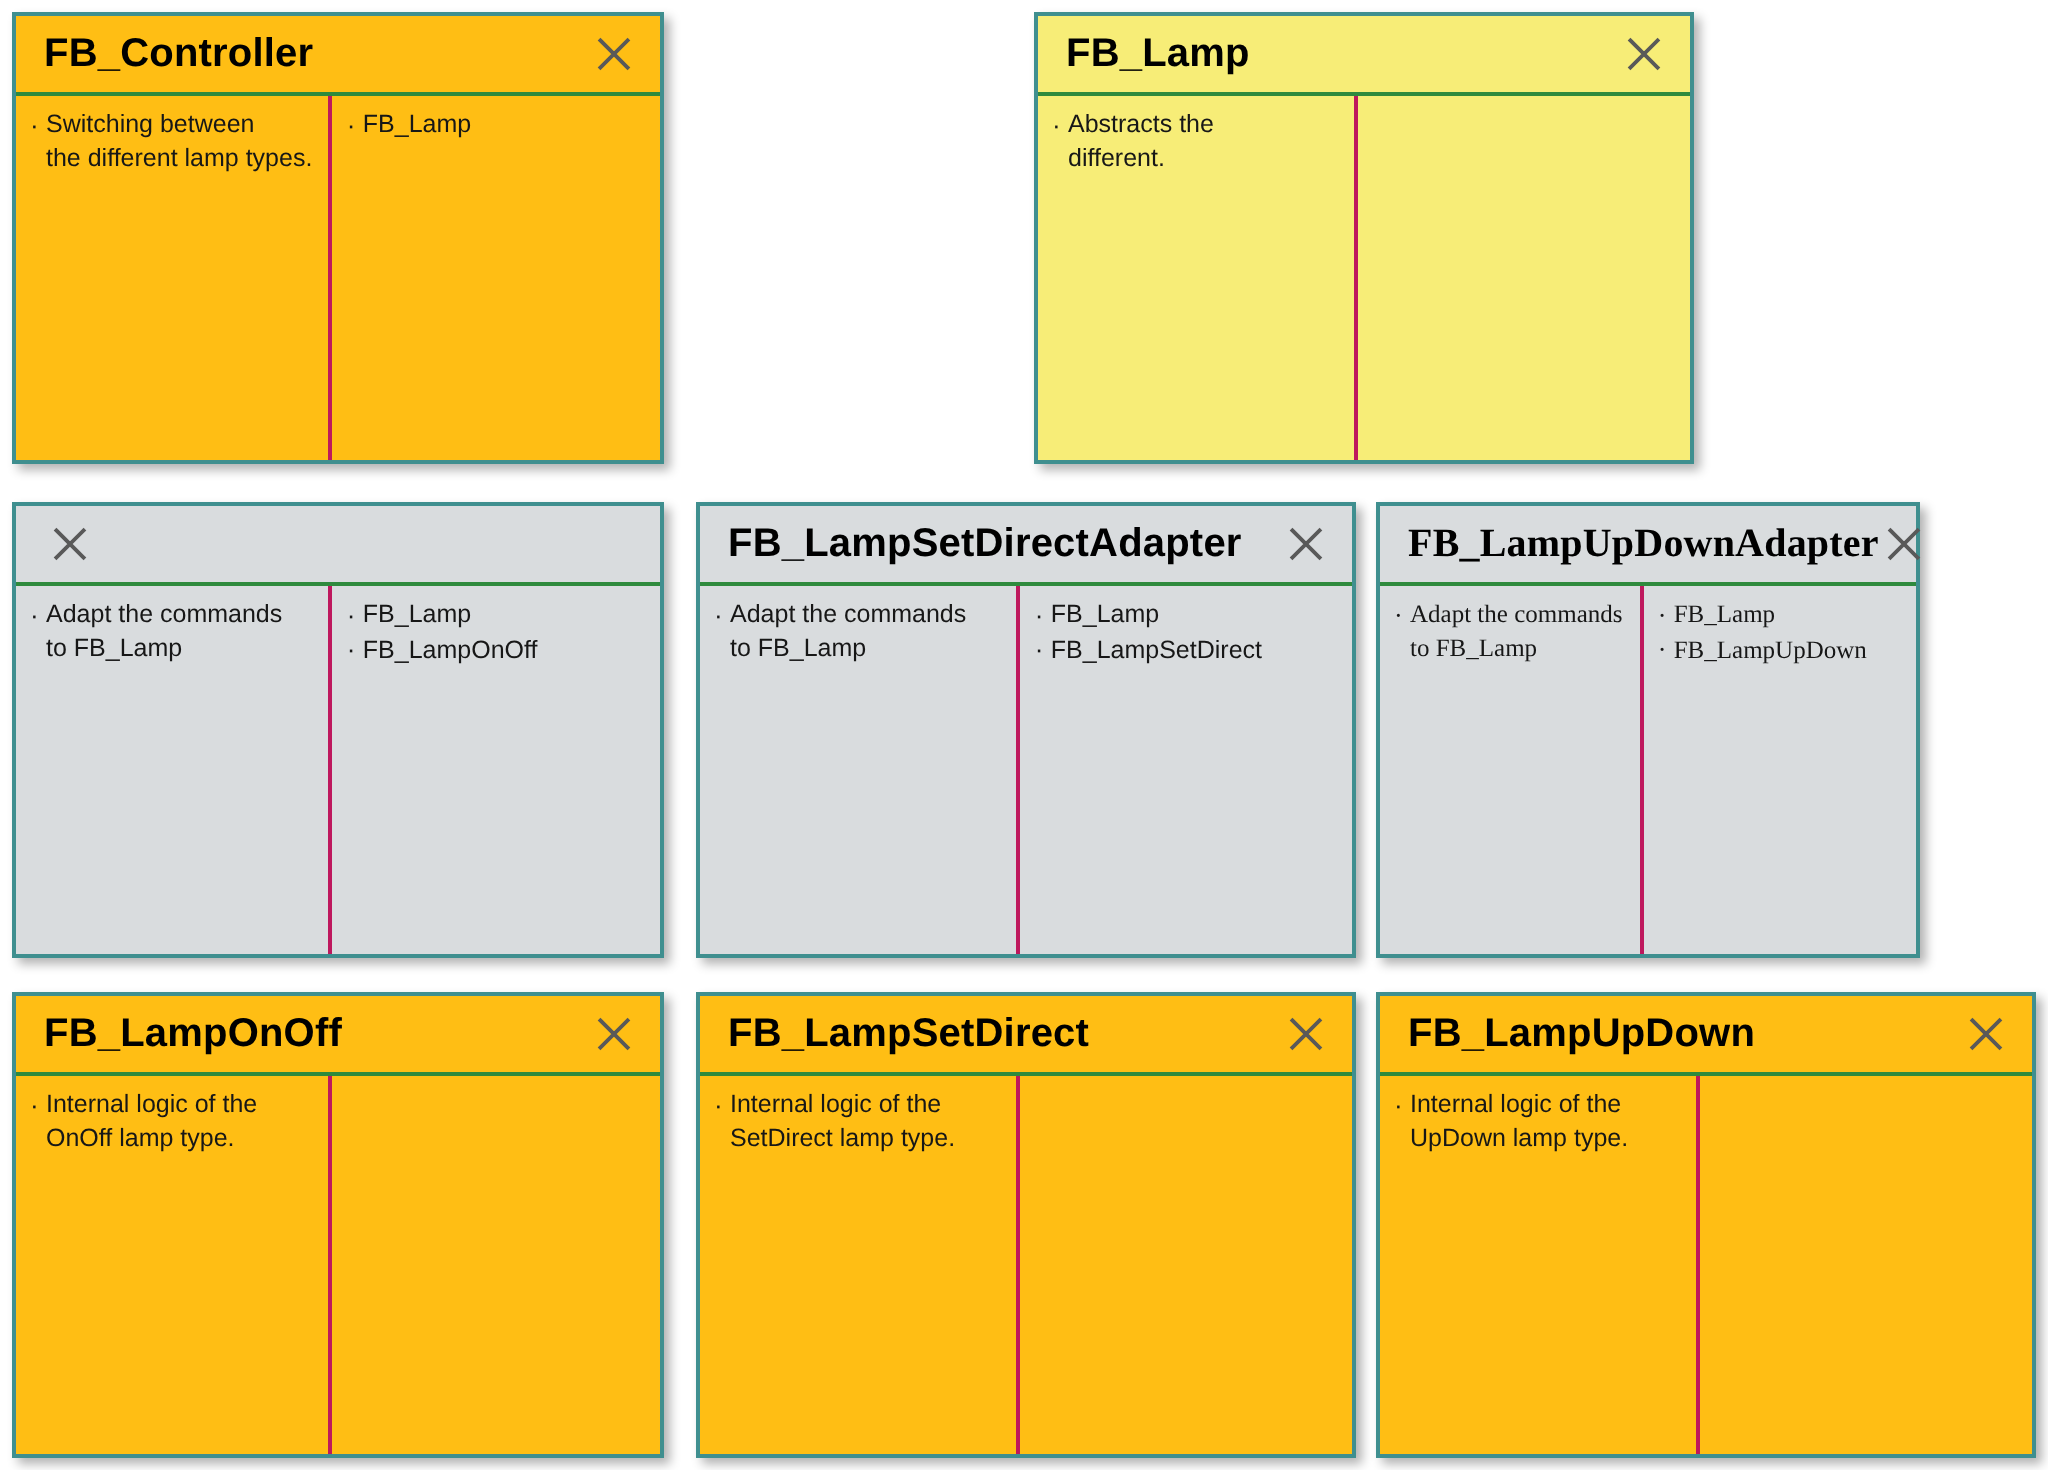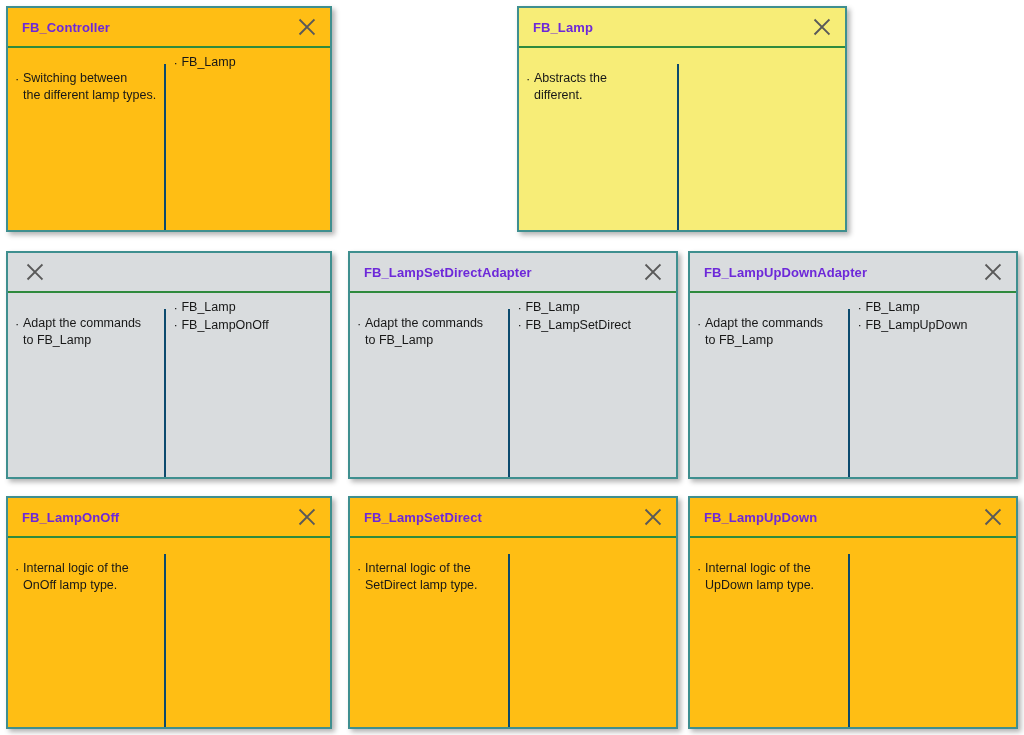--- a/index.html
+++ b/index.html
@@ -41,23 +41,23 @@
     position: relative;
     flex: 0 0 auto;
     height: 40px;
     box-sizing: border-box;
     border-bottom: 2px solid #2f8a3d;
     display: flex;
     align-items: center;
     padding: 0 8px 0 14px;
   }
   .card-title {
-    font-size: 13px;
+    font-size: 20px;
     font-weight: bold;
-    color: #6d28d9;
+    color: #000000;
     letter-spacing: 0.1px;
     white-space: nowrap;
     line-height: 1;
     flex: 1 1 auto;
   }
   .close-icon {
     flex: 0 0 auto;
     width: 26px;
     height: 26px;
     display: flex;
@@ -74,22 +74,21 @@
     display: flex;
     min-height: 0;
   }
   .col {
     box-sizing: border-box;
     padding: 6px 6px 6px 7px;
     overflow: hidden;
   }
   .col-left {
     flex: 0 0 49.2%;
-    border-right: 2px solid #0c4a6e;
-    margin-top: 16px;
+    border-right: 2px solid #be185d;
   }
   .col-right {
     flex: 1 1 auto;
   }
   .bullet-list {
     list-style: none;
     margin: 0;
     padding: 0;
   }
   .bullet-list li {
@@ -199,21 +198,21 @@
           </ul>
         </div>
         <div class="col col-right">
           <ul class="bullet-list">
             <li>FB_Lamp</li>
             <li>FB_LampSetDirect</li>
           </ul>
         </div>
       </div>
     </div>
-    <div class="card theme-gray" style="left: 688px; top: 251px; width: 330px; height: 228px;">
+    <div class="card theme-gray" style="left: 688px; top: 251px; width: 272px; height: 228px; font-family: Liberation Serif, serif;">
       <div class="card-header">
         <div class="card-title">FB_LampUpDownAdapter</div>
         <div class="close-icon">
           <svg width="20" height="20" viewBox="0 0 20 20" aria-hidden="true">
             <path d="M3.2 3.2 L16.8 16.8 M16.8 3.2 L3.2 16.8" stroke="#595959" stroke-width="1.9" stroke-linecap="square" fill="none"></path>
           </svg>
         </div>
       </div>
       <div class="card-body">
         <div class="col col-left">

